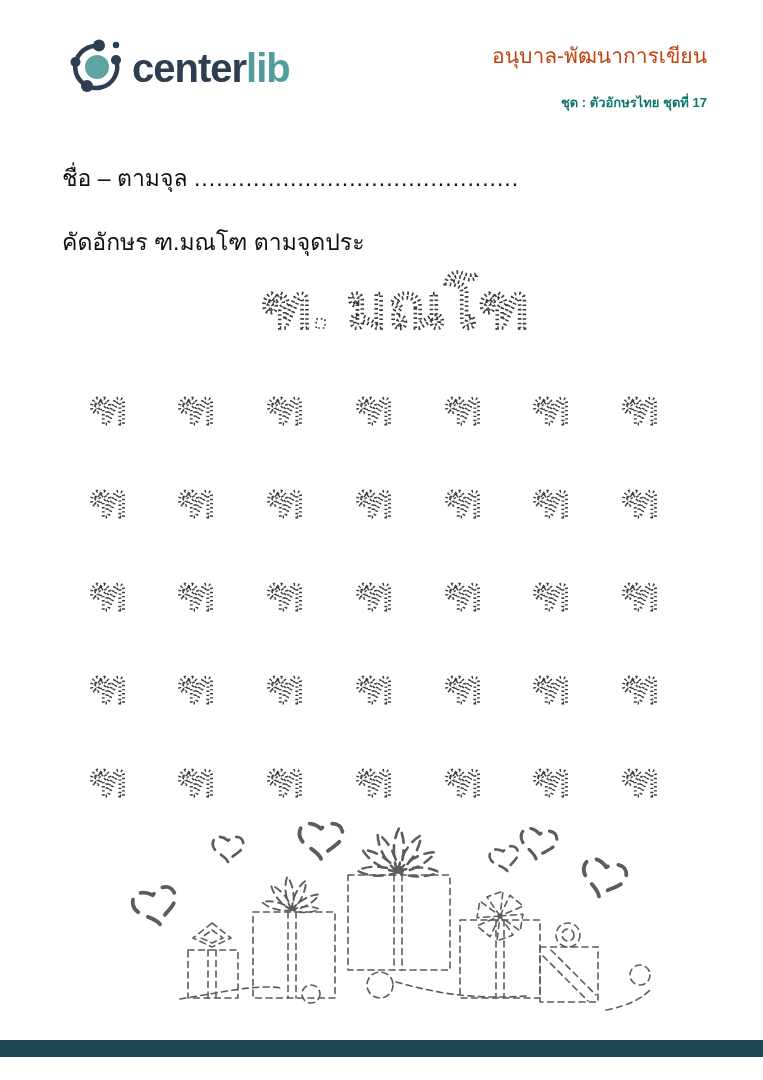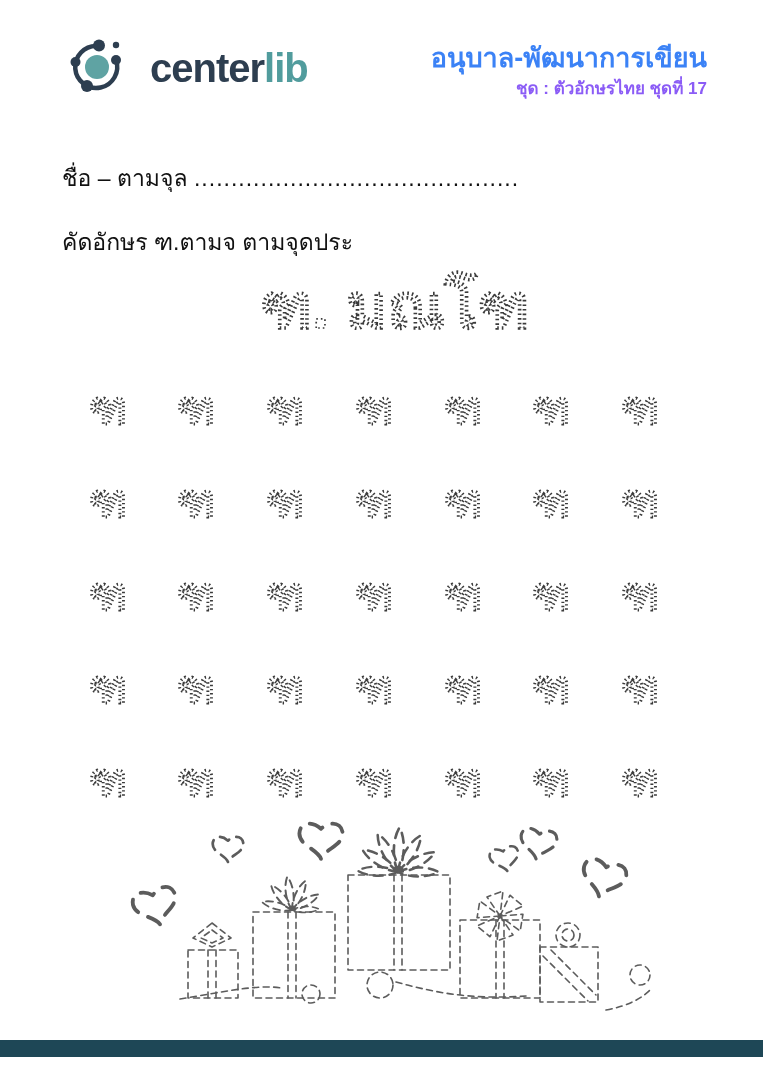--- a/index.html
+++ b/index.html
@@ -3,28 +3,28 @@
 <meta charset="utf-8">
 <style>
   html,body{margin:0;padding:0;}
   body{
     width:763px;height:1080px;position:relative;background:#ffffff;
     font-family:"Liberation Sans",sans-serif;color:#111;overflow:hidden;
   }
   
   .header{position:absolute;top:36px;left:64px;right:56px;display:flex;justify-content:space-between;align-items:flex-start;}
   .logo-block{display:flex;flex-direction:column;}
-  .logo-row{display:flex;align-items:center;gap:22px;}
+  .logo-row{display:flex;align-items:center;gap:4px;}
   .wordmark{font-size:40px;font-weight:bold;letter-spacing:-1px;line-height:1;}
   .wm-primary{color:#2d3e50;}
   .wm-secondary{color:#519c9d;}
   .tagline{font-size:13px;color:#2d3e50;margin-top:6px;letter-spacing:0.2px;}
   .title-block{text-align:right;padding-top:8px;}
-  .doc-title{font-size:27px;font-weight:bold;color:#3b82f6;line-height:1.1;}
-  .doc-subtitle{font-size:17px;font-weight:bold;color:#8b5cf6;margin-top:0;}
+  .doc-title{font-size:21px;font-weight:normal;color:#c2410c;line-height:1.1;}
+  .doc-subtitle{font-size:13px;font-weight:bold;color:#0f766e;margin-top:25px;}
   
   .name-line{position:absolute;top:160px;left:62px;font-size:23px;color:#111;}
   .name-dots{letter-spacing:1px;}
   .instruction-line{position:absolute;top:224px;left:62px;font-size:23px;color:#111;}
   
   .dot-text{fill:none;stroke:#3b3b3b;font-weight:bold;font-family:"Liberation Sans",sans-serif;}
   .heading-svg{position:absolute;top:260px;left:0;}
   .heading-svg text{font-size:62px;stroke-width:1.7;stroke-dasharray:1.6 3;}
   .grid-wrap{position:absolute;top:366px;left:70px;}
   .grid-row{display:block;}
@@ -59,21 +59,21 @@
     <div class="doc-title">อนุบาล-พัฒนาการเขียน</div>
     <div class="doc-subtitle">ชุด : ตัวอักษรไทย ชุดที่ 17</div>
   </div>
 </div>
 
 <div class="name-line">
   <span>ชื่อ – ตามจุล</span>
   <span class="name-dots">............................................</span>
 </div>
 
-<div class="instruction-line">คัดอักษร ฑ.ตามจ ตามจุดประ</div>
+<div class="instruction-line">คัดอักษร ฑ.มณโฑ ตามจุดประ</div>
 
 <svg class="heading-svg" width="763" height="95">
   <text class="dot-text" x="395" y="68" text-anchor="middle">ฑ. มณโฑ</text>
 </svg>
 
 <div class="grid-wrap">
   <svg class="grid-row" width="610" height="93">
     <text class="dot-text" x="38" y="58">ฑ</text>
     <text class="dot-text" x="126" y="58">ฑ</text>
     <text class="dot-text" x="215" y="58">ฑ</text>

